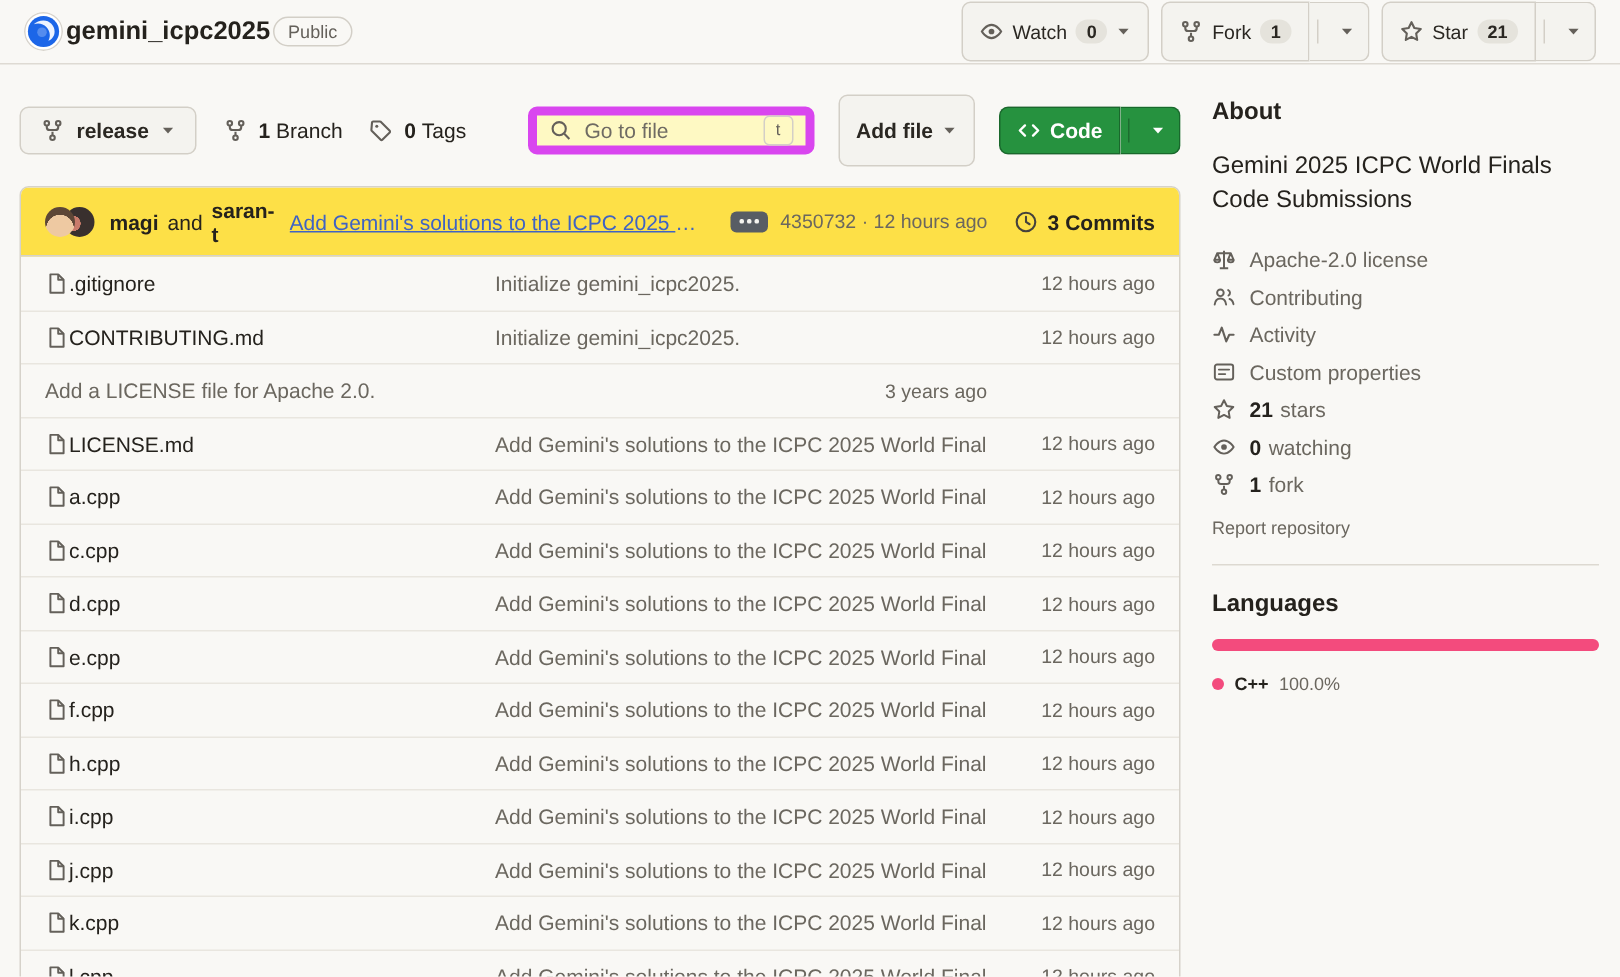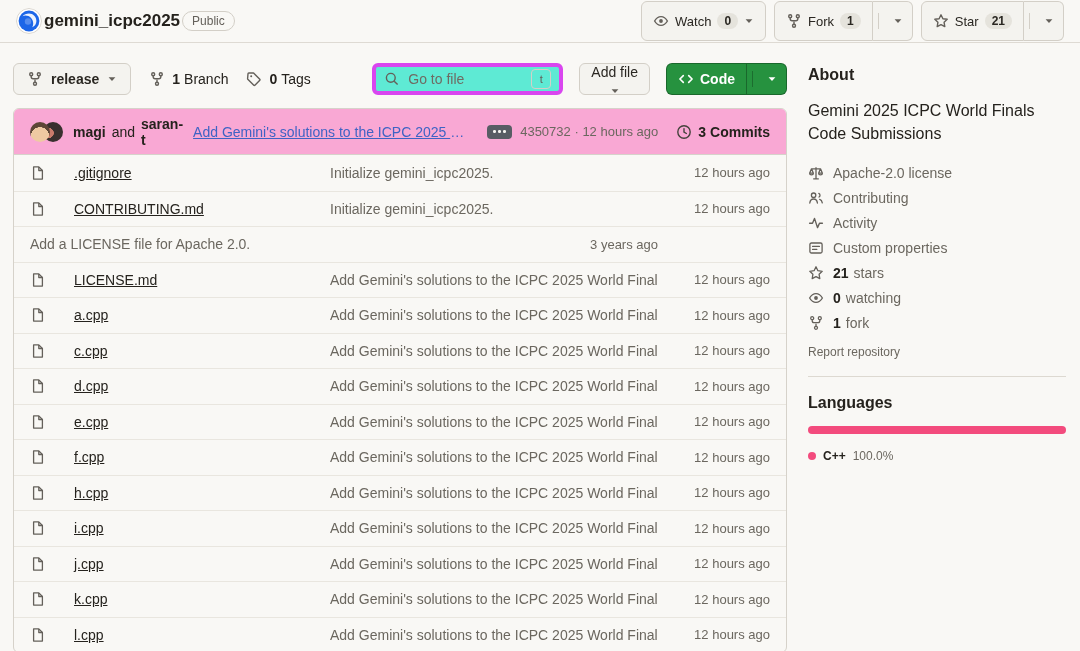--- a/index.html
+++ b/index.html
@@ -50,46 +50,46 @@
   
   .toolbar { display:flex; align-items:center; margin-bottom:13px; }
   .branch-btn { height:32px; font-size:14px; font-weight:600; gap:8px; padding:0 13px; }
   .meta-link {
     display:inline-flex; align-items:center; gap:7px; margin-left:18px;
     color:#25221d; font-size:14px; cursor:pointer; text-decoration:none;
   }
   .meta-link b { font-weight:700; }
   .search-box {
     display:flex; align-items:center; gap:8px; width:191px; height:32px;
-    border:4px solid #d946ef; border-radius:6px; padding:0 8px;
-    background:#5eead4; margin-left:auto;
+    border:6px solid #d946ef; border-radius:6px; padding:0 8px;
+    background:#fef9c3; margin-left:auto;
   }
   .search-box input {
     border:none; outline:none; background:transparent; flex:1; min-width:0;
     font-size:14px; color:#25221d; font-family:inherit;
   }
   .search-box input::placeholder { color:#6f6b63; }
   .kbd {
     width:20px; height:20px; flex:none; border:1px solid #d3cfc7; border-radius:4px;
     display:flex; align-items:center; justify-content:center;
     font-size:11px; color:#64605a;
   }
-  .add-file-btn { height:32px; margin-left:16px; font-size:14px; font-weight:400;flex-direction:column; }
+  .add-file-btn { height:48px; margin-left:16px; font-size:14px; font-weight:700; }
   .code-group { margin-left:16px; }
   .code-btn {
     background:#26923f; border:1px solid rgba(16,70,30,0.55); color:#ffffff;
     height:32px; font-size:14px; font-weight:600;
   }
   .code-group .btn-caret::before { background:rgba(0,0,0,0.25); }
 
   
   .file-table { border:1px solid #d6d2ca; border-radius:6px; overflow:hidden; background:#f9f8f5; }
   .commit-bar {
     display:flex; align-items:center; gap:8px; height:46px; padding:0 16px;
-    background:#f9a8d4; border-bottom:1px solid #d6d2ca; font-size:14px;
+    background:#fde047; border-bottom:1px solid #d6d2ca; font-size:14px;
   }
   .avatar-stack { display:flex; align-items:center; margin-right:2px; }
   .avatar { width:20px; height:20px; border-radius:50%; cursor:pointer; }
   .avatar-magi { background:radial-gradient(circle at 50% 72%, #eec9a2 0 52%, #5d4636 53%); position:relative; z-index:2; }
   .avatar-saran { background:radial-gradient(circle at 28% 55%, #c97b6b 0 28%, #39302e 29%); margin-left:-7px; z-index:1; }
   .author-name { font-weight:600; cursor:pointer; }
   .author-joiner { color:#25221d; }
   .commit-msg-link {
     color:#3f63c4; text-decoration:underline; cursor:pointer; margin-left:2px;
     white-space:nowrap; overflow:hidden; text-overflow:ellipsis; max-width:340px;
@@ -103,21 +103,21 @@
   .commit-meta { margin-left:auto; display:flex; align-items:center; gap:18px; }
   .hash-time { color:#6b675f; font-size:13px; white-space:nowrap; }
   .hash-time .hash { cursor:pointer; }
   .commits-link { display:inline-flex; align-items:center; gap:6px; font-weight:600; font-size:14px; color:#25221d; cursor:pointer; text-decoration:none; }
 
   .file-row {
     display:grid; grid-template-columns:300px 1fr 112px; align-items:center;
     height:35.5px; padding:0 16px; border-top:1px solid #e9e6df; font-size:14px;
   }
   .file-row.first { border-top:none; }
-  .file-name { display:flex; align-items:flex-end; gap:28px; min-width:0;text-decoration:underline; }
+  .file-name { display:flex; align-items:flex-end; gap:0; min-width:0; }
   .file-name a { color:#25221d; text-decoration:none; cursor:pointer; }
   .file-msg { color:#6b675f; white-space:nowrap; overflow:hidden; cursor:pointer; }
   .file-age { text-align:right; color:#6b675f; font-size:13px; white-space:nowrap; cursor:pointer; }
 
   
   .sidebar { flex:1; padding-top:3px; min-width:0; }
   .about-title { font-size:16px; font-weight:700; margin-bottom:15px; }
   .about-desc { font-size:16px; line-height:1.45; color:#25221d; margin-bottom:15px; }
   .side-link {
     display:flex; align-items:center; gap:9px; color:#6b675f;

